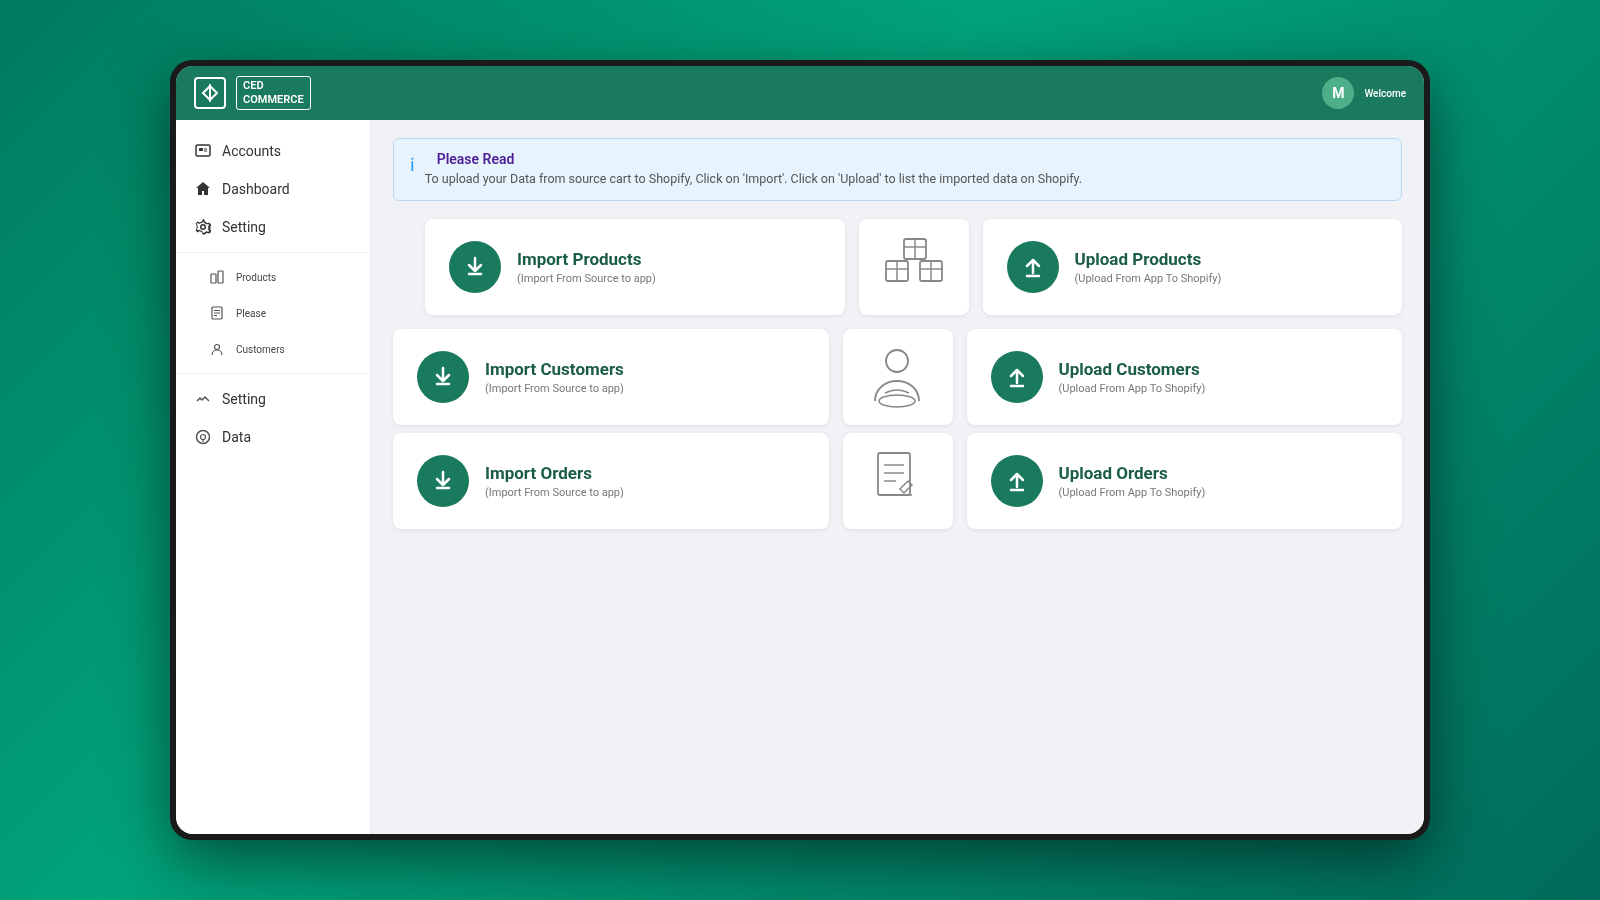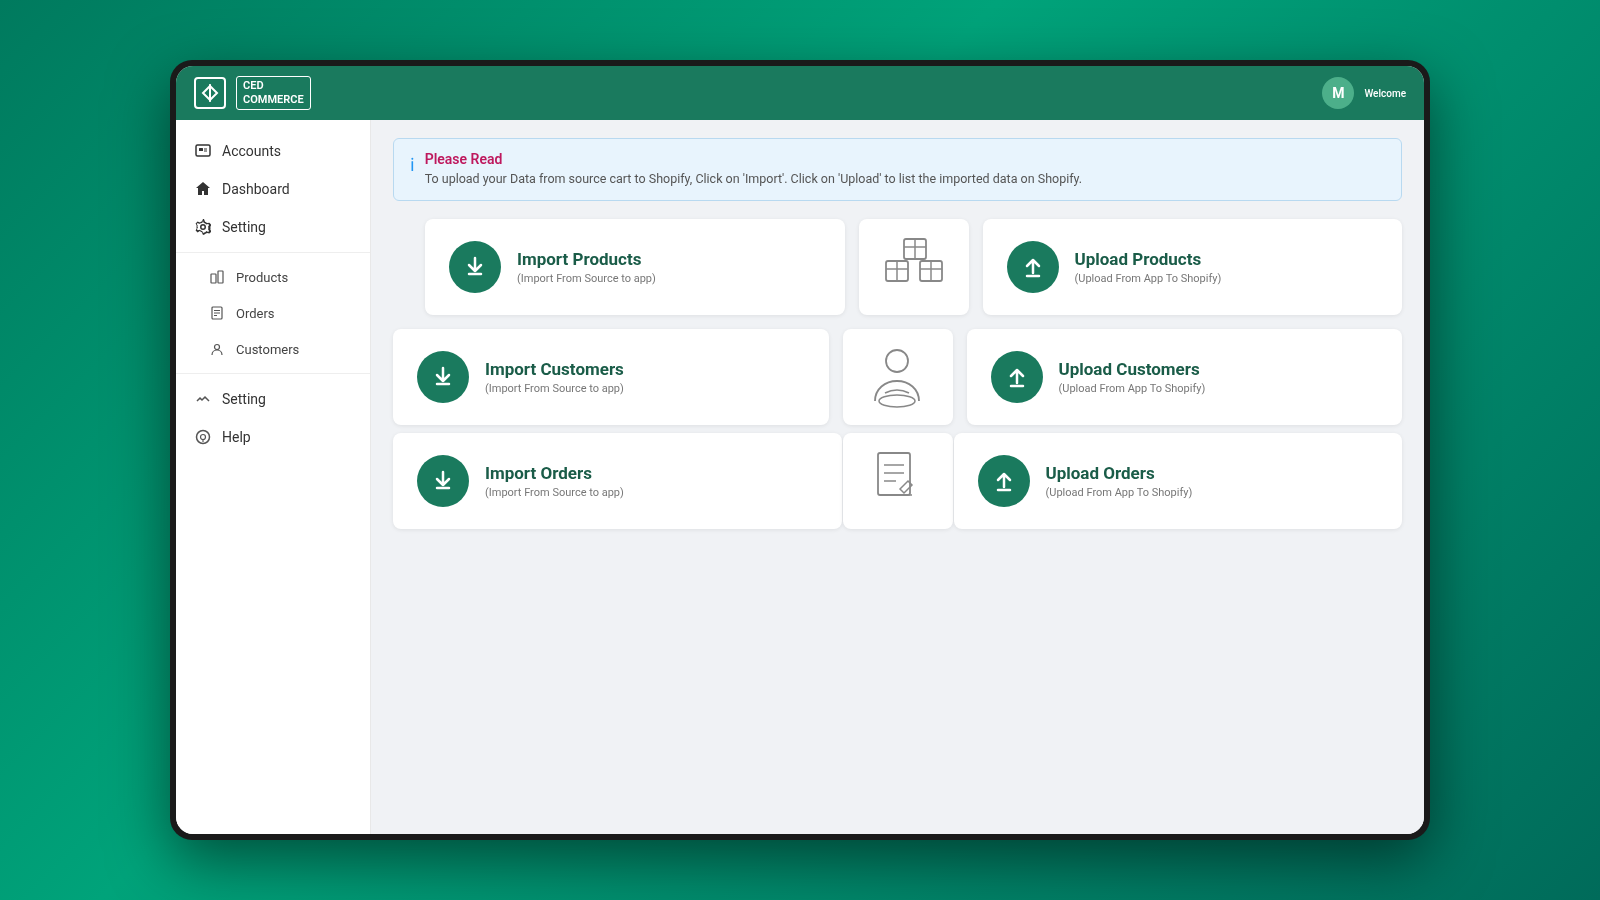--- a/index.html
+++ b/index.html
@@ -130,21 +130,21 @@
       height: 1px;
       background: #eee;
       margin: 6px 0;
     }
     .submenu-item {
       display: flex;
       align-items: center;
       gap: 10px;
       padding: 9px 18px 9px 32px;
       cursor: pointer;
-      font-size: 13px;
+      font-size: 10px;
       color: #444;
     }
     
     .content {
       flex: 1;
       padding: 18px 22px;
       overflow-y: auto;
       background: #f0f2f5;
     }
     .notice-bar {
@@ -159,22 +159,23 @@
     }
     .notice-icon {
       color: #2196f3;
       font-size: 18px;
       margin-top: 1px;
       flex-shrink: 0;
     }
     .notice-title {
       font-size: 14px;
       font-weight: 600;
-      color: #be185d;
+      color: #4c1d95;
       margin-bottom: 3px;
+      margin-left: 12px;
     }
     .notice-body {
       font-size: 12.5px;
       color: #555;
       line-height: 1.4;
     }
     .action-card {
       background: #fff;
       border-radius: 8px;
       padding: 22px 24px;
@@ -294,21 +295,21 @@
 
         <div class="submenu-item">
           <div class="sidebar-icon">
             <svg width="14" height="14" viewBox="0 0 14 14" fill="none">
               <rect x="2" y="1" width="10" height="12" rx="1" stroke="#555" stroke-width="1.2"></rect>
               <line x1="4" y1="4.5" x2="10" y2="4.5" stroke="#555" stroke-width="1"></line>
               <line x1="4" y1="7" x2="10" y2="7" stroke="#555" stroke-width="1"></line>
               <line x1="4" y1="9.5" x2="7" y2="9.5" stroke="#555" stroke-width="1"></line>
             </svg>
           </div>
-          <span>Orders</span>
+          <span>Please</span>
         </div>
 
         <div class="submenu-item">
           <div class="sidebar-icon">
             <svg width="14" height="14" viewBox="0 0 14 14" fill="none">
               <circle cx="7" cy="5" r="2.5" stroke="#555" stroke-width="1.2"></circle>
               <path d="M2 13c0-2.8 2.2-5 5-5s5 2.2 5 5" stroke="#555" stroke-width="1.2"></path>
             </svg>
           </div>
           <span>Customers</span>
@@ -327,21 +328,21 @@
 
 
         <div class="sidebar-item">
           <div class="sidebar-icon">
             <svg width="16" height="16" viewBox="0 0 16 16" fill="none">
               <circle cx="8" cy="8" r="6.5" stroke="#555" stroke-width="1.5"></circle>
               <circle cx="8" cy="8" r="2.5" stroke="#555" stroke-width="1.2"></circle>
               <line x1="8" y1="11" x2="8" y2="13" stroke="#555" stroke-width="1.2"></line>
             </svg>
           </div>
-          <span>Help</span>
+          <span>Data</span>
         </div>
 
       </div>
 
       <div class="content">
 
         <div class="notice-bar">
           <div class="notice-icon">ℹ</div>
           <div>
             <div class="notice-title">Please Read</div>
@@ -424,21 +425,21 @@
                 <line x1="7" y1="22" x2="19" y2="22" stroke="white" stroke-width="2.5" stroke-linecap="round"></line>
               </svg>
             </div>
             <div>
               <div class="action-label">Upload Customers</div>
               <div class="action-sublabel">(Upload From App To Shopify)</div>
             </div>
           </div>
         </div>
 
-        <div style="display:grid; grid-template-columns: 1fr 110px 1fr; gap:1px;">
+        <div style="display:grid; grid-template-columns: 1fr 110px 1fr; gap:14px;">
 
           <div class="action-card">
             <div class="action-icon-circle">
               <svg viewBox="0 0 26 26" fill="white">
                 <path d="M13 4v13M7 11l6 6 6-6" stroke="white" stroke-width="2.5" fill="none" stroke-linecap="round" stroke-linejoin="round"></path>
                 <line x1="7" y1="20" x2="19" y2="20" stroke="white" stroke-width="2.5" stroke-linecap="round"></line>
               </svg>
             </div>
             <div>
               <div class="action-label">Import Orders</div>

